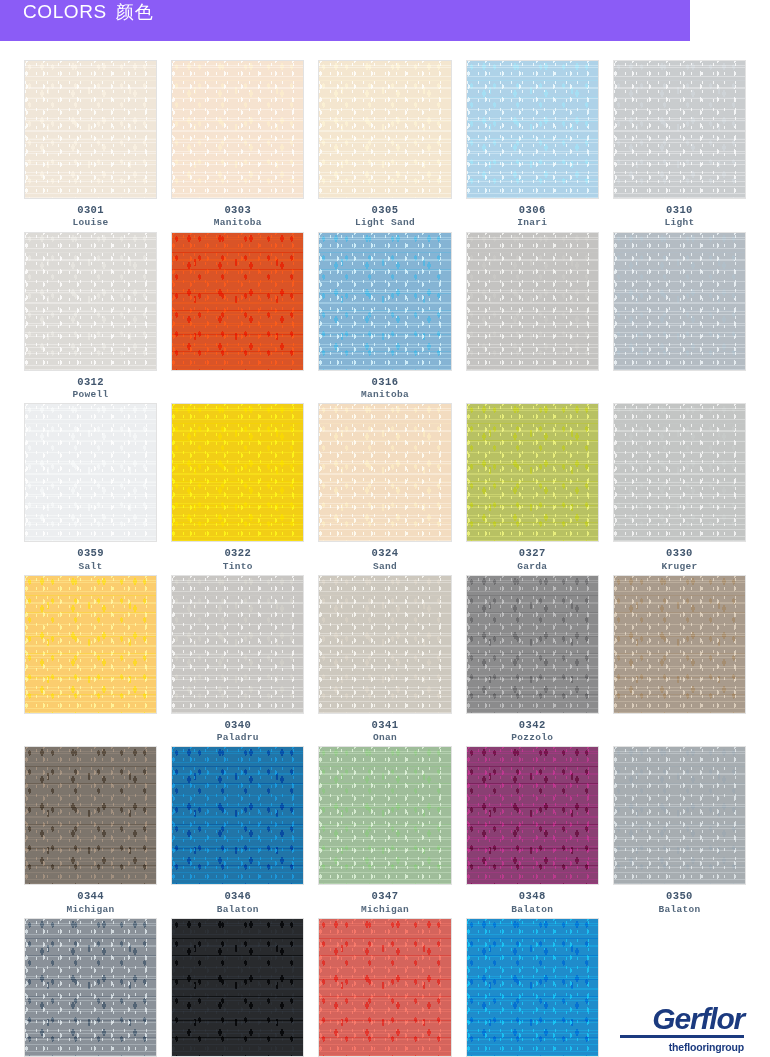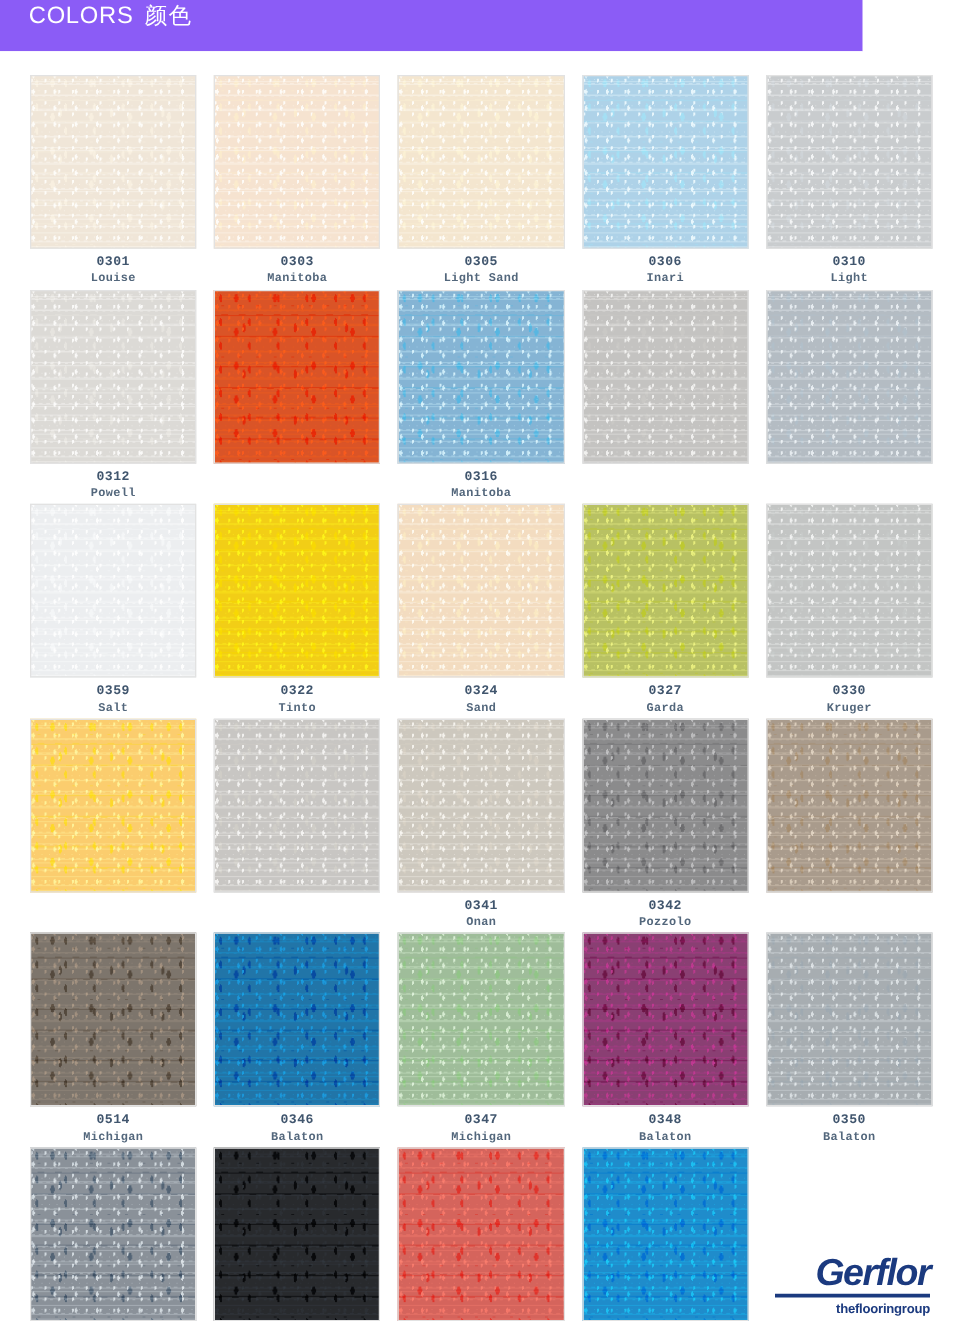--- a/index.html
+++ b/index.html
@@ -298,20 +298,24 @@
         <div class="swatch-chip" style="background: rgb(251, 205, 110);">
           <div class="tex" style="background-image: radial-gradient(2px 5px at 20% 30%, rgb(218, 160, 41) 0px, rgb(218, 160, 41) 60%, transparent 62%), radial-gradient(1.5px 4px at 70% 65%, rgb(255, 232, 180) 0px, rgb(255, 232, 180) 60%, transparent 62%), radial-gradient(3px 6px at 45% 80%, rgb(218, 160, 41) 0px, rgb(218, 160, 41) 55%, transparent 58%), radial-gradient(1px 3px at 85% 15%, rgb(255, 232, 180) 0px, rgb(255, 232, 180) 60%, transparent 63%), radial-gradient(2.5px 7px at 10% 55%, rgb(218, 160, 41) 0px, rgb(218, 160, 41) 50%, transparent 55%);"></div>
           <div class="tex2" style="background-image: repeating-linear-gradient(178deg, transparent 0px, transparent 4px, rgb(255, 232, 180) 4px, rgb(255, 232, 180) 5px, transparent 5px, transparent 11px), repeating-linear-gradient(182deg, transparent 0px, transparent 7px, rgb(218, 160, 41) 7px, rgb(218, 160, 41) 8px, transparent 8px, transparent 17px), repeating-linear-gradient(175deg, transparent 0px, transparent 3px, rgb(255, 232, 180) 3px, rgb(255, 232, 180) 4px, transparent 4px, transparent 9px);"></div>
         </div>
       </div>
       <div class="swatch-cell">
         <div class="swatch-chip" style="background: rgb(200, 198, 195);">
           <div class="tex" style="background-image: radial-gradient(2px 5px at 20% 30%, rgb(146, 144, 137) 0px, rgb(146, 144, 137) 60%, transparent 62%), radial-gradient(1.5px 4px at 70% 65%, rgb(235, 234, 231) 0px, rgb(235, 234, 231) 60%, transparent 62%), radial-gradient(3px 6px at 45% 80%, rgb(146, 144, 137) 0px, rgb(146, 144, 137) 55%, transparent 58%), radial-gradient(1px 3px at 85% 15%, rgb(235, 234, 231) 0px, rgb(235, 234, 231) 60%, transparent 63%), radial-gradient(2.5px 7px at 10% 55%, rgb(146, 144, 137) 0px, rgb(146, 144, 137) 50%, transparent 55%);"></div>
           <div class="tex2" style="background-image: repeating-linear-gradient(178deg, transparent 0px, transparent 4px, rgb(235, 234, 231) 4px, rgb(235, 234, 231) 5px, transparent 5px, transparent 11px), repeating-linear-gradient(182deg, transparent 0px, transparent 7px, rgb(146, 144, 137) 7px, rgb(146, 144, 137) 8px, transparent 8px, transparent 17px), repeating-linear-gradient(175deg, transparent 0px, transparent 3px, rgb(235, 234, 231) 3px, rgb(235, 234, 231) 4px, transparent 4px, transparent 9px);"></div>
         </div>
+        <div class="swatch-label">
+          <span class="swatch-code">0340</span>
+          <span class="swatch-name">Paladru</span>
+        </div>
       </div>
       <div class="swatch-cell">
         <div class="swatch-chip" style="background: rgb(205, 200, 190);">
           <div class="tex" style="background-image: radial-gradient(2px 5px at 20% 30%, rgb(153, 147, 138) 0px, rgb(153, 147, 138) 60%, transparent 62%), radial-gradient(1.5px 4px at 70% 65%, rgb(238, 234, 227) 0px, rgb(238, 234, 227) 60%, transparent 62%), radial-gradient(3px 6px at 45% 80%, rgb(153, 147, 138) 0px, rgb(153, 147, 138) 55%, transparent 58%), radial-gradient(1px 3px at 85% 15%, rgb(238, 234, 227) 0px, rgb(238, 234, 227) 60%, transparent 63%), radial-gradient(2.5px 7px at 10% 55%, rgb(153, 147, 138) 0px, rgb(153, 147, 138) 50%, transparent 55%);"></div>
           <div class="tex2" style="background-image: repeating-linear-gradient(178deg, transparent 0px, transparent 4px, rgb(238, 234, 227) 4px, rgb(238, 234, 227) 5px, transparent 5px, transparent 11px), repeating-linear-gradient(182deg, transparent 0px, transparent 7px, rgb(153, 147, 138) 7px, rgb(153, 147, 138) 8px, transparent 8px, transparent 17px), repeating-linear-gradient(175deg, transparent 0px, transparent 3px, rgb(238, 234, 227) 3px, rgb(238, 234, 227) 4px, transparent 4px, transparent 9px);"></div>
         </div>
         <div class="swatch-label">
           <span class="swatch-code">0341</span>
           <span class="swatch-name">Onan</span>
         </div>
@@ -331,21 +335,21 @@
           <div class="tex" style="background-image: radial-gradient(2px 5px at 20% 30%, rgb(122, 108, 93) 0px, rgb(122, 108, 93) 60%, transparent 62%), radial-gradient(1.5px 4px at 70% 65%, rgb(207, 196, 184) 0px, rgb(207, 196, 184) 60%, transparent 62%), radial-gradient(3px 6px at 45% 80%, rgb(122, 108, 93) 0px, rgb(122, 108, 93) 55%, transparent 58%), radial-gradient(1px 3px at 85% 15%, rgb(207, 196, 184) 0px, rgb(207, 196, 184) 60%, transparent 63%), radial-gradient(2.5px 7px at 10% 55%, rgb(122, 108, 93) 0px, rgb(122, 108, 93) 50%, transparent 55%);"></div>
           <div class="tex2" style="background-image: repeating-linear-gradient(178deg, transparent 0px, transparent 4px, rgb(207, 196, 184) 4px, rgb(207, 196, 184) 5px, transparent 5px, transparent 11px), repeating-linear-gradient(182deg, transparent 0px, transparent 7px, rgb(122, 108, 93) 7px, rgb(122, 108, 93) 8px, transparent 8px, transparent 17px), repeating-linear-gradient(175deg, transparent 0px, transparent 3px, rgb(207, 196, 184) 3px, rgb(207, 196, 184) 4px, transparent 4px, transparent 9px);"></div>
         </div>
       </div>
       <div class="swatch-cell">
         <div class="swatch-chip" style="background: rgb(125, 117, 108);">
           <div class="tex" style="background-image: radial-gradient(2px 5px at 20% 30%, rgb(82, 75, 67) 0px, rgb(82, 75, 67) 60%, transparent 62%), radial-gradient(1.5px 4px at 70% 65%, rgb(168, 160, 152) 0px, rgb(168, 160, 152) 60%, transparent 62%), radial-gradient(3px 6px at 45% 80%, rgb(82, 75, 67) 0px, rgb(82, 75, 67) 55%, transparent 58%), radial-gradient(1px 3px at 85% 15%, rgb(168, 160, 152) 0px, rgb(168, 160, 152) 60%, transparent 63%), radial-gradient(2.5px 7px at 10% 55%, rgb(82, 75, 67) 0px, rgb(82, 75, 67) 50%, transparent 55%);"></div>
           <div class="tex2" style="background-image: repeating-linear-gradient(178deg, transparent 0px, transparent 4px, rgb(168, 160, 152) 4px, rgb(168, 160, 152) 5px, transparent 5px, transparent 11px), repeating-linear-gradient(182deg, transparent 0px, transparent 7px, rgb(82, 75, 67) 7px, rgb(82, 75, 67) 8px, transparent 8px, transparent 17px), repeating-linear-gradient(175deg, transparent 0px, transparent 3px, rgb(168, 160, 152) 3px, rgb(168, 160, 152) 4px, transparent 4px, transparent 9px);"></div>
         </div>
         <div class="swatch-label">
-          <span class="swatch-code">0514</span>
+          <span class="swatch-code">0344</span>
           <span class="swatch-name">Michigan</span>
         </div>
       </div>
       <div class="swatch-cell">
         <div class="swatch-chip" style="background: rgb(33, 117, 168);">
           <div class="tex" style="background-image: radial-gradient(2px 5px at 20% 30%, rgb(15, 78, 117) 0px, rgb(15, 78, 117) 60%, transparent 62%), radial-gradient(1.5px 4px at 70% 65%, rgb(100, 168, 208) 0px, rgb(100, 168, 208) 60%, transparent 62%), radial-gradient(3px 6px at 45% 80%, rgb(15, 78, 117) 0px, rgb(15, 78, 117) 55%, transparent 58%), radial-gradient(1px 3px at 85% 15%, rgb(100, 168, 208) 0px, rgb(100, 168, 208) 60%, transparent 63%), radial-gradient(2.5px 7px at 10% 55%, rgb(15, 78, 117) 0px, rgb(15, 78, 117) 50%, transparent 55%);"></div>
           <div class="tex2" style="background-image: repeating-linear-gradient(178deg, transparent 0px, transparent 4px, rgb(100, 168, 208) 4px, rgb(100, 168, 208) 5px, transparent 5px, transparent 11px), repeating-linear-gradient(182deg, transparent 0px, transparent 7px, rgb(15, 78, 117) 7px, rgb(15, 78, 117) 8px, transparent 8px, transparent 17px), repeating-linear-gradient(175deg, transparent 0px, transparent 3px, rgb(100, 168, 208) 3px, rgb(100, 168, 208) 4px, transparent 4px, transparent 9px);"></div>
         </div>
         <div class="swatch-label">
           <span class="swatch-code">0346</span>

